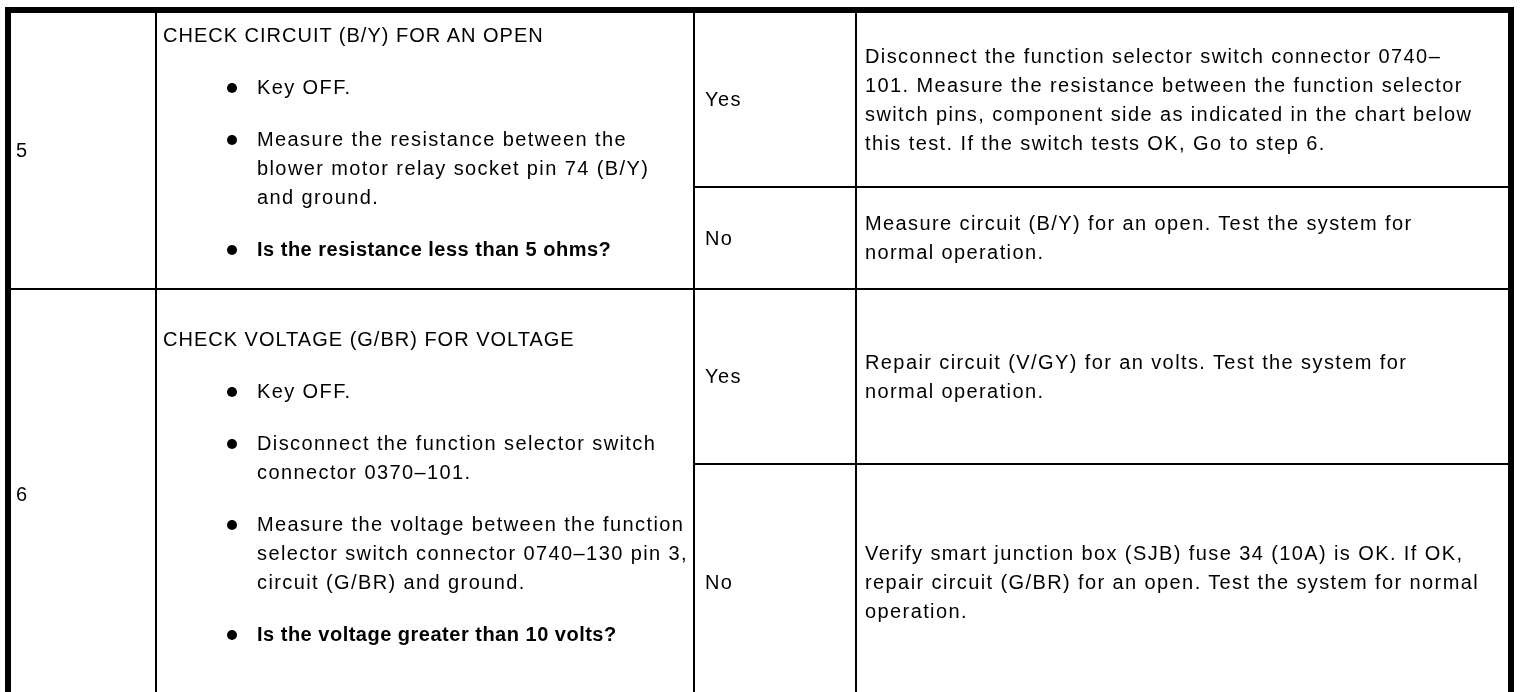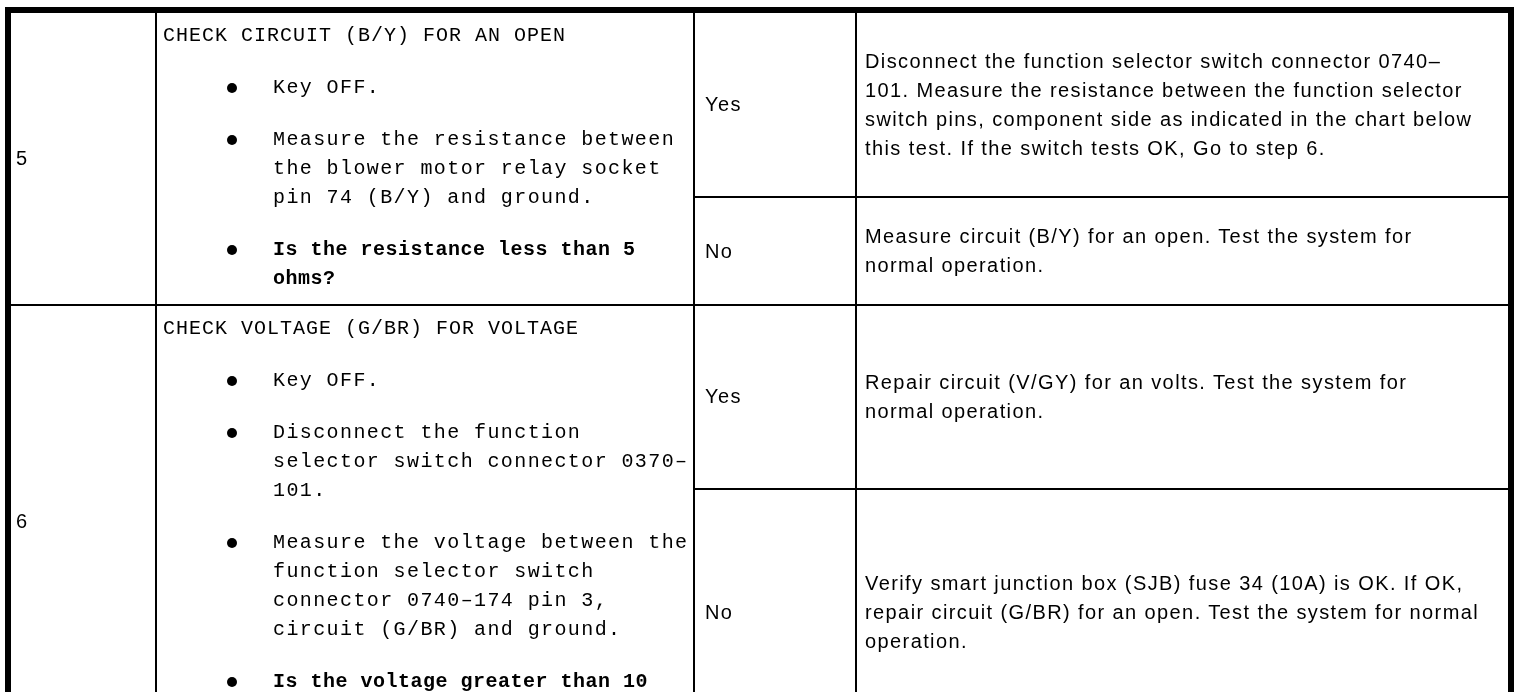--- a/index.html
+++ b/index.html
@@ -34,35 +34,33 @@
     letter-spacing: 1.4px;
     vertical-align: middle;
     overflow: hidden;
   }
   td.step-num {
     vertical-align: middle;
     padding: 0 0 0 5px;
   }
   td.procedure {
     vertical-align: top;
-    padding: 8px 4px 11px 6px;
-    font-family: Liberation Mono, monospace;
+    padding: 8px 4px 24px 6px;
   }
   .proc-title {
     letter-spacing: 1.0px;
     white-space: nowrap;
   }
   .bullets {
     margin-top: 9px;
   }
   .bullet {
     display: flex;
     margin-top: 23px;
     margin-left: 64px;
-    gap: 16px;
   }
   .dot {
     flex: none;
     width: 10px;
     height: 10px;
     border-radius: 50%;
     background: #000000;
     margin-top: 10px;
   }
   .bullet-text {
@@ -140,21 +138,21 @@
           <div class="bullet">
             <span class="dot"></span>
             <span class="bullet-text">Key OFF.</span>
           </div>
           <div class="bullet">
             <span class="dot"></span>
             <span class="bullet-text">Disconnect the function selector switch connector 0370–101.</span>
           </div>
           <div class="bullet">
             <span class="dot"></span>
-            <span class="bullet-text">Measure the voltage between the function selector switch connector 0740–174 pin 3, circuit (G/BR) and ground.</span>
+            <span class="bullet-text">Measure the voltage between the function selector switch connector 0740–130 pin 3, circuit (G/BR) and ground.</span>
           </div>
           <div class="bullet q">
             <span class="dot"></span>
             <span class="bullet-text">Is the voltage greater than 10 volts?</span>
           </div>
         </div>
       </td>
 
       <td class="result-label">Yes</td>
 

